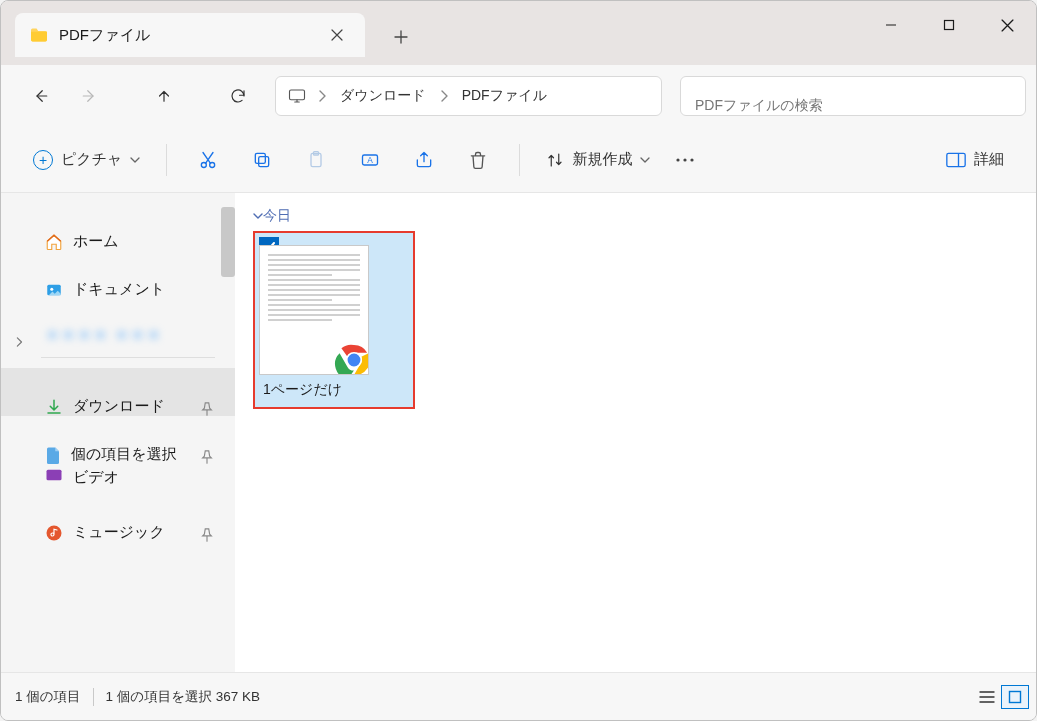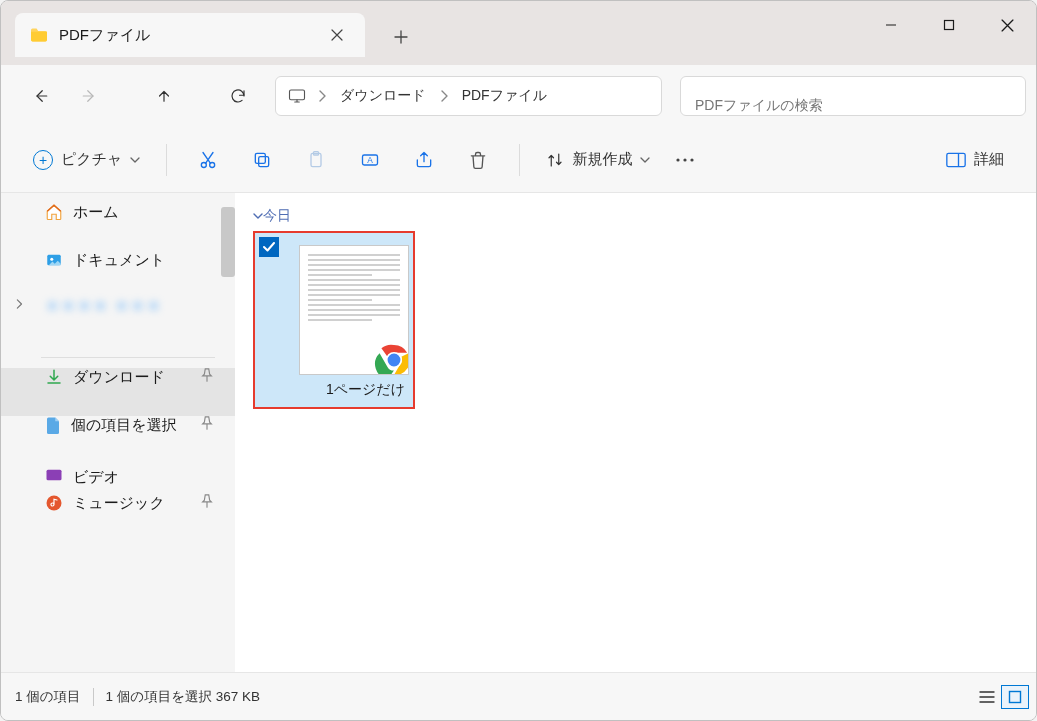--- a/index.html
+++ b/index.html
@@ -162,21 +162,21 @@
     overflow: hidden;
   }
   .sidebar-scroll-thumb {
     position: absolute;
     right: 0; top: 14px;
     width: 14px; height: 70px;
     background: #c8c8c8;
     border-radius: 3px;
   }
   .sb-item {
-    display: flex; align-items: flex-start;
+    display: flex; align-items: flex-end;
     height: 48px;
     padding-left: 44px;
     gap: 10px;
     position: relative;
     font-size: 15px;
   }
   .sb-item.active { background: #e4e4e4; }
   .sb-item .pin {
     position: absolute; right: 22px; color:#888;
   }
@@ -204,21 +204,21 @@
   .group-header {
     display:flex; align-items:center; 
     color:#4f6db3; font-size:14px; margin-bottom:6px;
   }
   .group-header .chev { color:#4f6db3; }
   .item-tile {
     width: 162px;
     padding:4px;
     border: 2px solid #e63b2e;
     background: #cde7f9;
-    display:flex; flex-direction:column; align-items:flex-end;
+    display:flex; flex-direction:column; align-items:flex-start;
     position:relative;
   }
   .item-tile .check {
     position:absolute; left:4px; top:4px;
     width:20px; height:20px; background:#0067c0;
     display:flex; align-items:center; justify-content:center;
     color:#fff;
   }
   .thumb {
     width: 110px; height: 130px; background:#fff; margin-top:8px;

